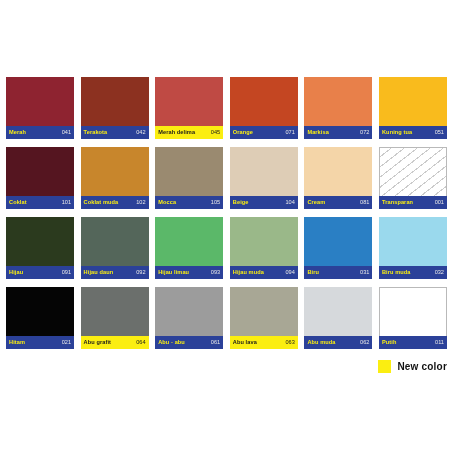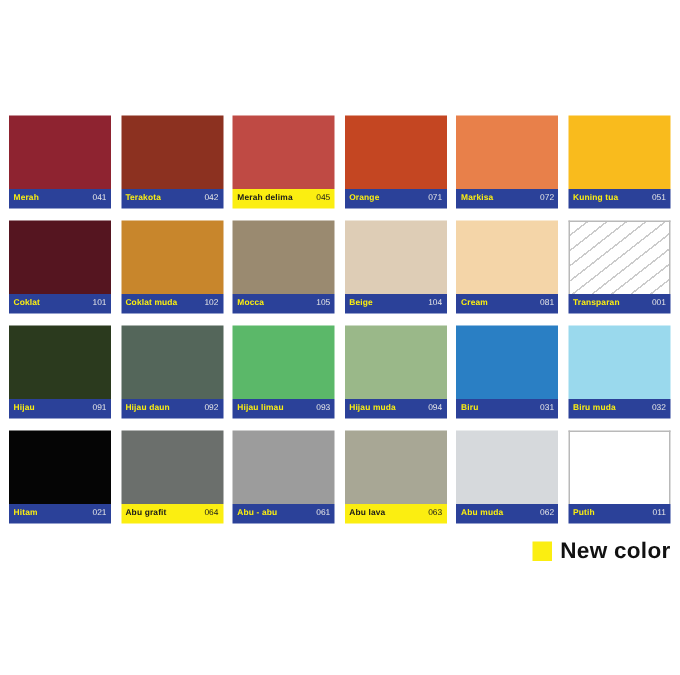--- a/index.html
+++ b/index.html
@@ -113,21 +113,21 @@
     display: flex;
     align-items: center;
     gap: 6px;
   }
   .legend-swatch {
     width: 13px;
     height: 13px;
     background: #fbee11;
   }
   .legend-text {
-    font-size: 15px;
+    font-size: 10px;
     font-weight: bold;
     color: #111111;
     letter-spacing: 0.2px;
     line-height: 1;
   }
 </style>
 </head>
 <body>
 
 <div id="chart-root">

